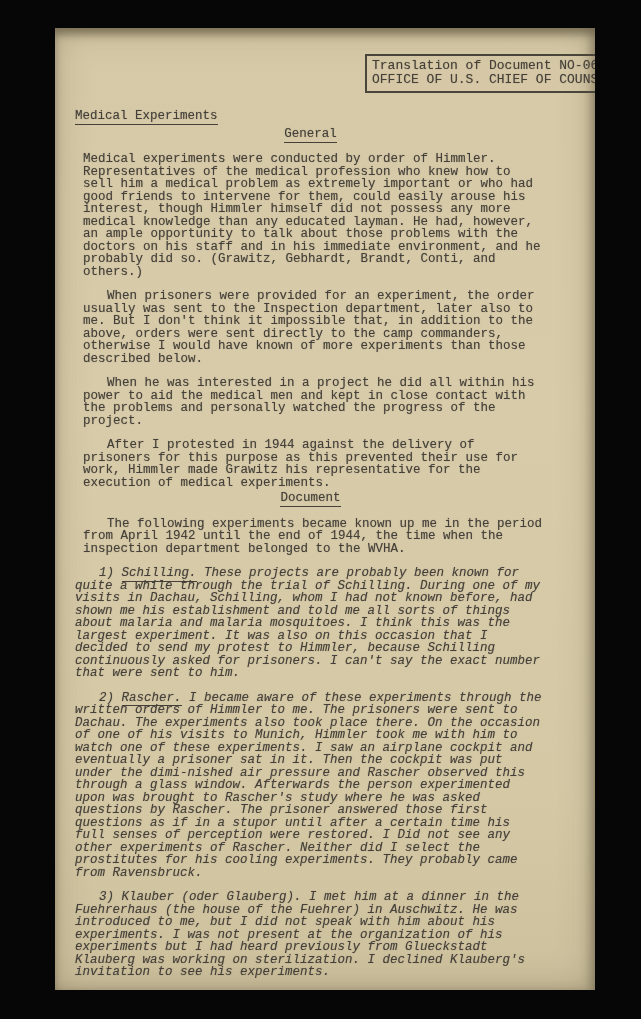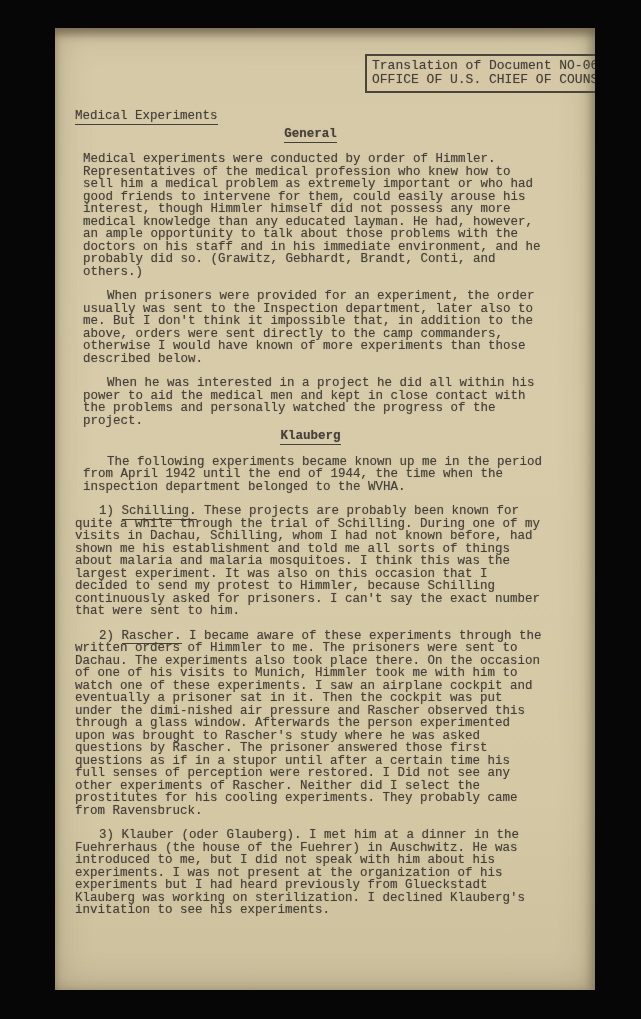--- a/index.html
+++ b/index.html
@@ -33,31 +33,32 @@
   .doc-title{
     display:inline-block;
     border-bottom:1px solid #45413a;
     padding-bottom:1px;
     margin:0 0 0 0;
   }
   .sec-head{
     text-align:center;margin:3px 0 13px 0;
   }
   .sec-head .u{
-    border-bottom:1px solid #45413a;padding-bottom:1px;font-weight:bold;
+    border-bottom:1px solid #45413a;padding-bottom:1px;
   }
   p.para{
     margin:12px 0 0 8px;
   }
   p.para.ind{
     text-indent:3.2ch;
   }
   p.item{
     margin:12px 0 0 0;
     text-indent:3.2ch;
+    font-style:italic;
   }
   .u{
     border-bottom:1px solid #45413a;padding-bottom:0.5px;
   }
 </style>
 </head>
 <body>
 
 <div class="stage">
   <div class="paper ink">
@@ -73,23 +74,24 @@
         <span class="doc-title">Medical Experiments</span>
       </div>
 
       <div class="sec-head">
         <span class="u">General</span>
       </div>
 
       <p class="para">Medical experiments were conducted by order of Himmler. Representatives of the medical profession who knew how to sell him a medical problem as extremely important or who had good friends to intervene for them, could easily arouse his interest, though Himmler himself did not possess any more medical knowledge than any educated layman. He had, however, an ample opportunity to talk about those problems with the doctors on his staff and in his immediate environment, and he probably did so. (Grawitz, Gebhardt, Brandt, Conti, and others.)</p>
       <p class="para ind">When prisoners were provided for an experiment, the order usually was sent to the Inspection department, later also to me. But I don't think it impossible that, in addition to the above, orders were sent directly to the camp commanders, otherwise I would have known of more experiments than those described below.</p>
       <p class="para ind">When he was interested in a project he did all within his power to aid the medical men and kept in close contact with the problems and personally watched the progress of the project.</p>
+      <p class="para ind">After I protested in 1944 against the delivery of prisoners for this purpose as this prevented their use for work, Himmler made Grawitz his representative for the execution of medical experiments.</p>
 
       <div class="sec-head">
-        <span class="u">Klauberg</span>
+        <span class="u">Document</span>
       </div>
 
       <p class="para ind">The following experiments became known up me in the period from April 1942 until the end of 1944, the time when the inspection department belonged to the WVHA.</p>
 
       <p class="item"><span>1) </span><span class="u">Schilling.</span><span> These projects are probably been known for quite a while through the trial of Schilling. During one of my visits in Dachau, Schilling, whom I had not known before, had shown me his establishment and told me all sorts of things about malaria and malaria mosquitoes. I think this was the largest experiment. It was also on this occasion that I decided to send my protest to Himmler, because Schilling continuously asked for prisoners. I can't say the exact number that were sent to him.</span></p>
 
       <p class="item"><span>2) </span><span class="u">Rascher.</span><span> I became aware of these experiments through the written orders of Himmler to me. The prisoners were sent to Dachau. The experiments also took place there. On the occasion of one of his visits to Munich, Himmler took me with him to watch one of these experiments. I saw an airplane cockpit and eventually a prisoner sat in it. Then the cockpit was put under the dimi-nished air pressure and Rascher observed this through a glass window. Afterwards the person experimented upon was brought to Rascher's study where he was asked questions by Rascher. The prisoner answered those first questions as if in a stupor until after a certain time his full senses of perception were restored. I Did not see any other experiments of Rascher. Neither did I select the prostitutes for his cooling experiments. They probably came from Ravensbruck.</span></p>
 
       <p class="item"><span>3) </span><span>Klauber (oder Glauberg).</span><span> I met him at a dinner in the Fuehrerhaus (the house of the Fuehrer) in Auschwitz. He was introduced to me, but I did not speak with him about his experiments. I was not present at the organization of his experiments but I had heard previously from Glueckstadt Klauberg was working on sterilization. I declined Klauberg's invitation to see his experiments.</span></p>
 

